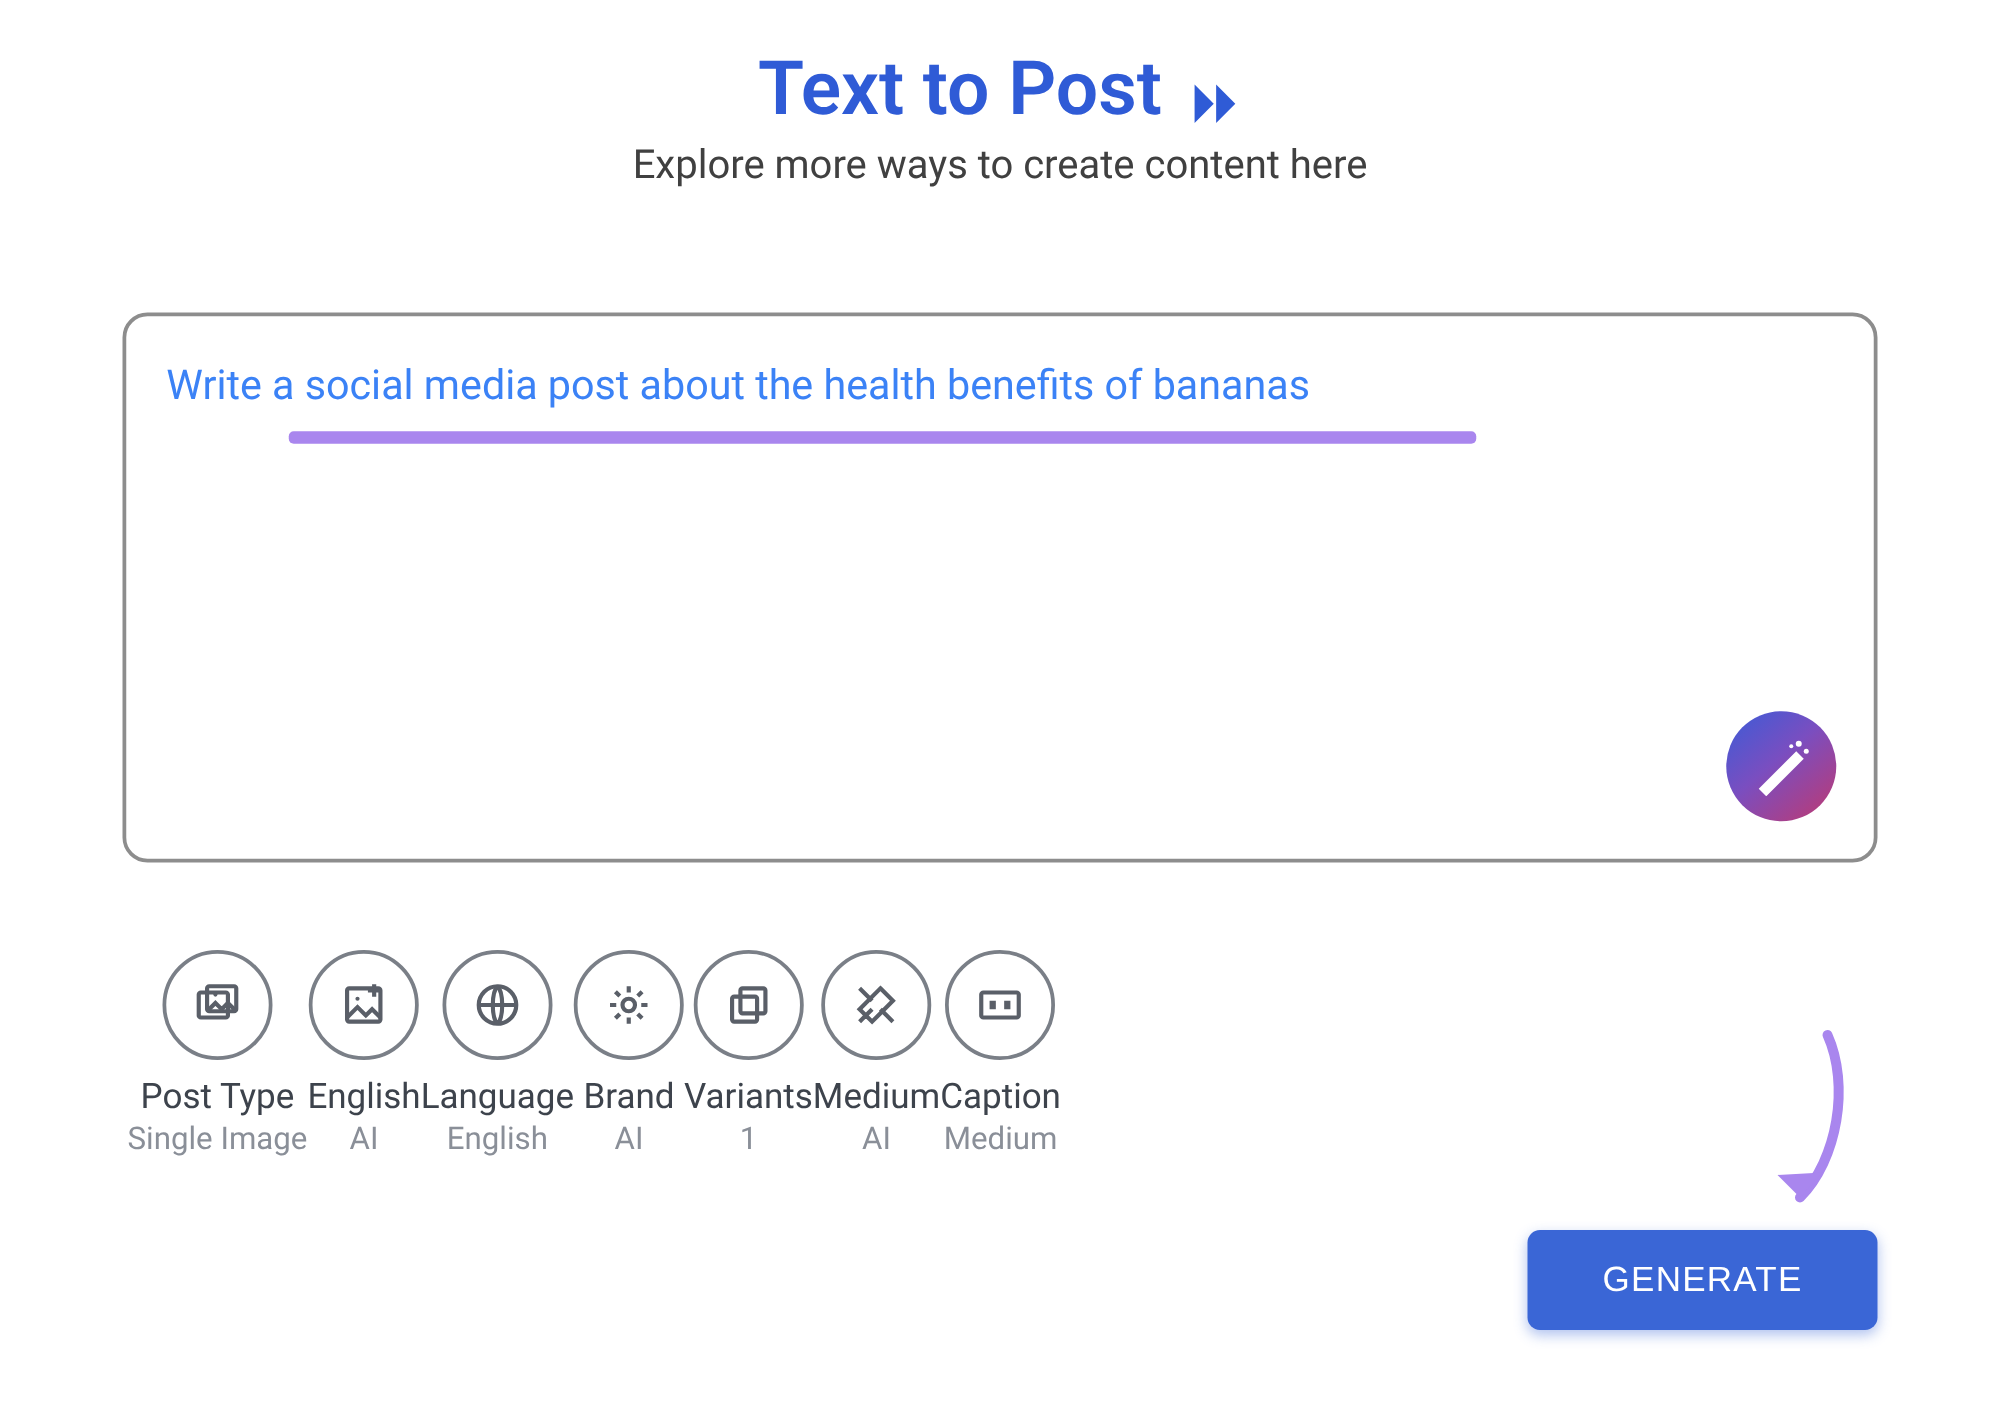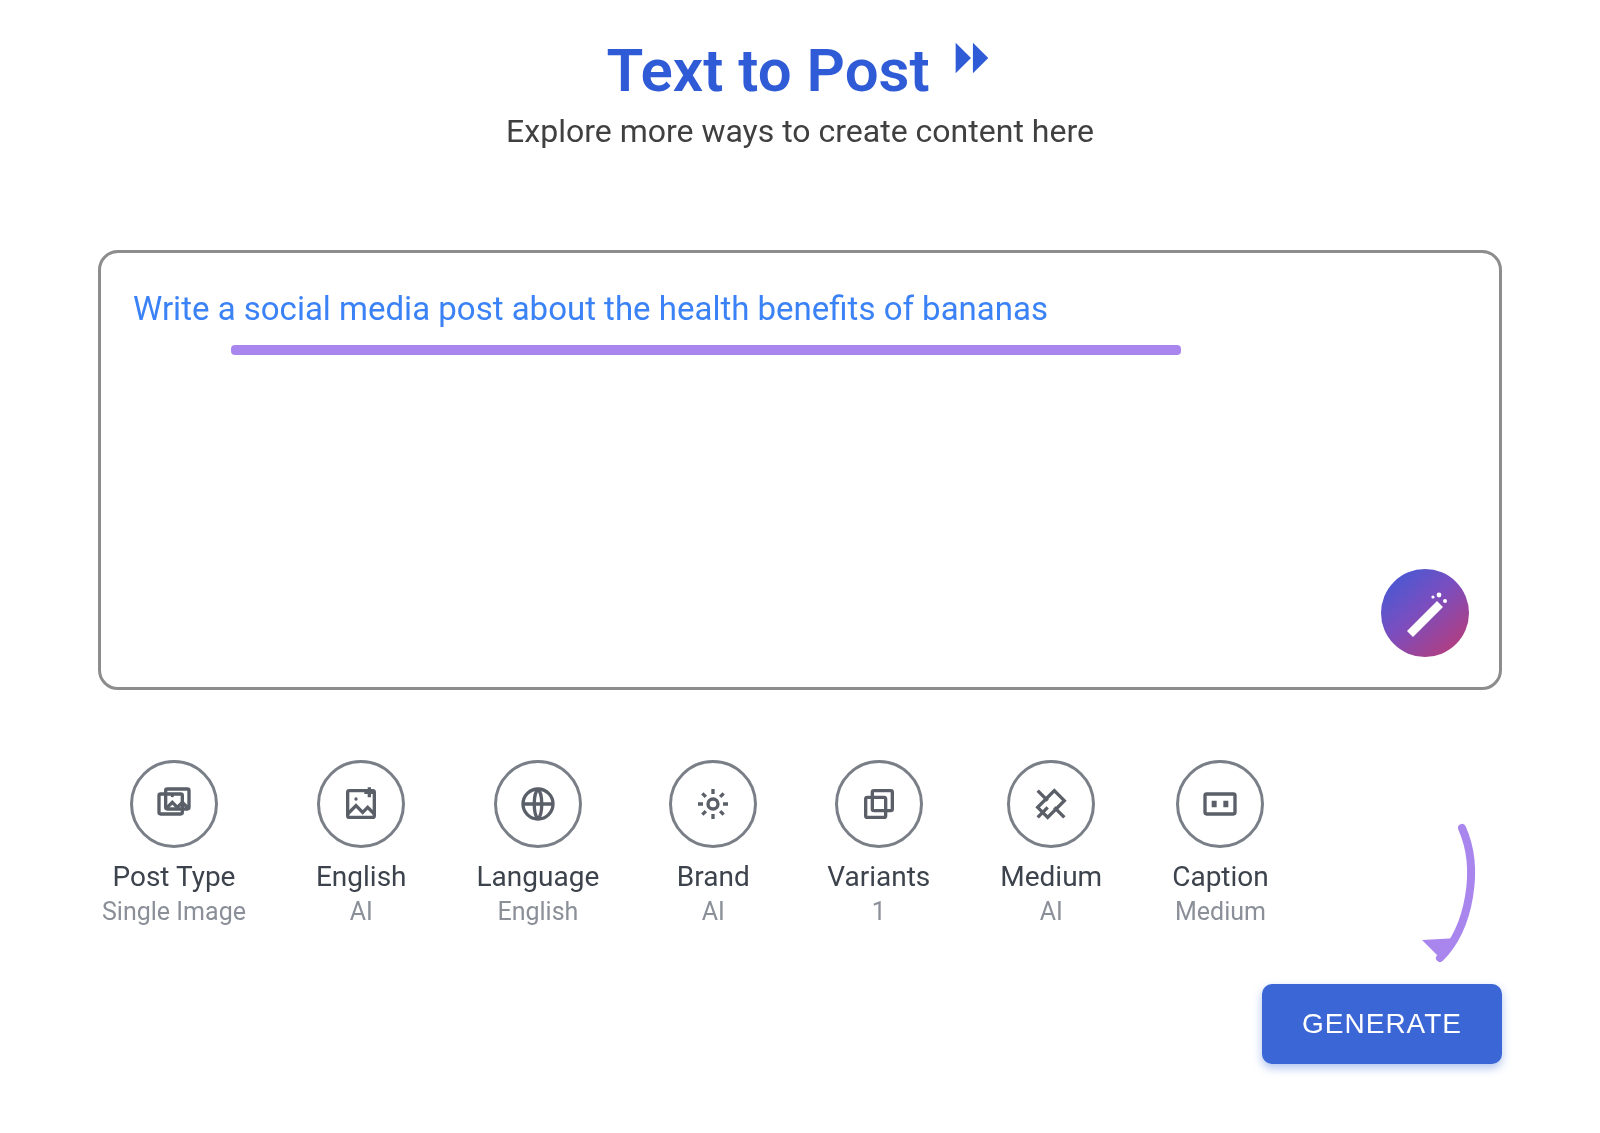--- a/index.html
+++ b/index.html
@@ -1,34 +1,34 @@
 <!DOCTYPE html>
 <html><head>
 <meta charset="utf-8">
 <style>
   * { box-sizing: border-box; margin: 0; padding: 0; }
   html, body { width: 1600px; height: 1133px; background: #fff; font-family: -apple-system, "Segoe UI", Roboto, "Helvetica Neue", Arial, sans-serif; color: #333; }
   .wrap { width: 100%; padding: 30px 98px 0; }
   .header { text-align: center; margin-top: 5px; }
-  .title-link { display: inline-flex; align-items: flex-start; gap: 18px; color: #2f5bd6; font-weight: 600; font-size: 60px; cursor: pointer; text-decoration: none; }
+  .title-link { display: inline-flex; align-items: flex-end; gap: 18px; color: #2f5bd6; font-weight: 600; font-size: 60px; cursor: pointer; text-decoration: none; }
   .title-link svg { width: 46px; height: 46px; fill: #2f5bd6; }
   .subtitle { color: #404040; font-size: 32px; margin-top: 6px; }
   .prompt-box { position: relative; width: 100%; margin: 100px auto 0; border: 3px solid #8d8d8d; border-radius: 20px; padding: 36px 32px 48px; height: 440px; }
   .prompt-text { font-size: 33px; color: #3b82f6; line-height: 1.2; display: inline-block; }
   .underline { position: absolute; left: 130px; top: 92px; width: 950px; height: 10px; background: #a986ee; border-radius: 4px; }
   .magic-btn { position: absolute; right: 30px; bottom: 30px; width: 88px; height: 88px; border-radius: 50%; border: none; cursor: pointer; background: linear-gradient(140deg, #3a5cd8 0%, #7a4ec0 45%, #c0396f 100%); display: flex; align-items: center; justify-content: center; }
   .magic-btn svg { width: 48px; height: 48px; fill: #fff; }
-  .options { display: flex; gap: 70px; margin-top: 70px; padding-left: 4px; }
+  .options { display: flex; margin-top: 70px; padding-left: 4px; }
   .opt { display: flex; flex-direction: column; align-items: center; cursor: pointer; }
   .opt .circle { width: 88px; height: 88px; border: 3px solid #7a7f87; border-radius: 50%; display: flex; align-items: center; justify-content: center; }
   .opt .circle svg { width: 40px; height: 40px; stroke: #5a5f68; fill: none; stroke-width: 2; }
   .opt .label { font-size: 28px; color: #3d434c; margin-top: 12px; }
   .opt .value { font-size: 25px; color: #8a8f98; margin-top: 4px; text-align: right; }
   .generate-row { margin-top: 58px; display: flex; justify-content: flex-end; position: relative; padding-right: 0; }
-  .generate-btn { background: #3a66d6; color: #fff; border: none; border-radius: 10px; font-size: 28px; letter-spacing: 1px; padding: 24px 40px; cursor: pointer; box-shadow: 0 4px 10px rgba(58,102,214,0.4); }
+  .generate-btn { background: #3a66d6; color: #fff; border: none; border-radius: 10px; font-size: 28px; letter-spacing: 1px; padding: 24px 60px; cursor: pointer; box-shadow: 0 4px 10px rgba(58,102,214,0.4); }
   .arrow-annot { position: absolute; right: 20px; bottom: 62px; }
   .arrow-annot svg { stroke: #a986ee; fill: #a986ee; }
 </style>
 </head>
 <body>
 
 <div class="wrap">
   <div class="header">
     <a class="title-link">
       <span>Text to Post</span>

